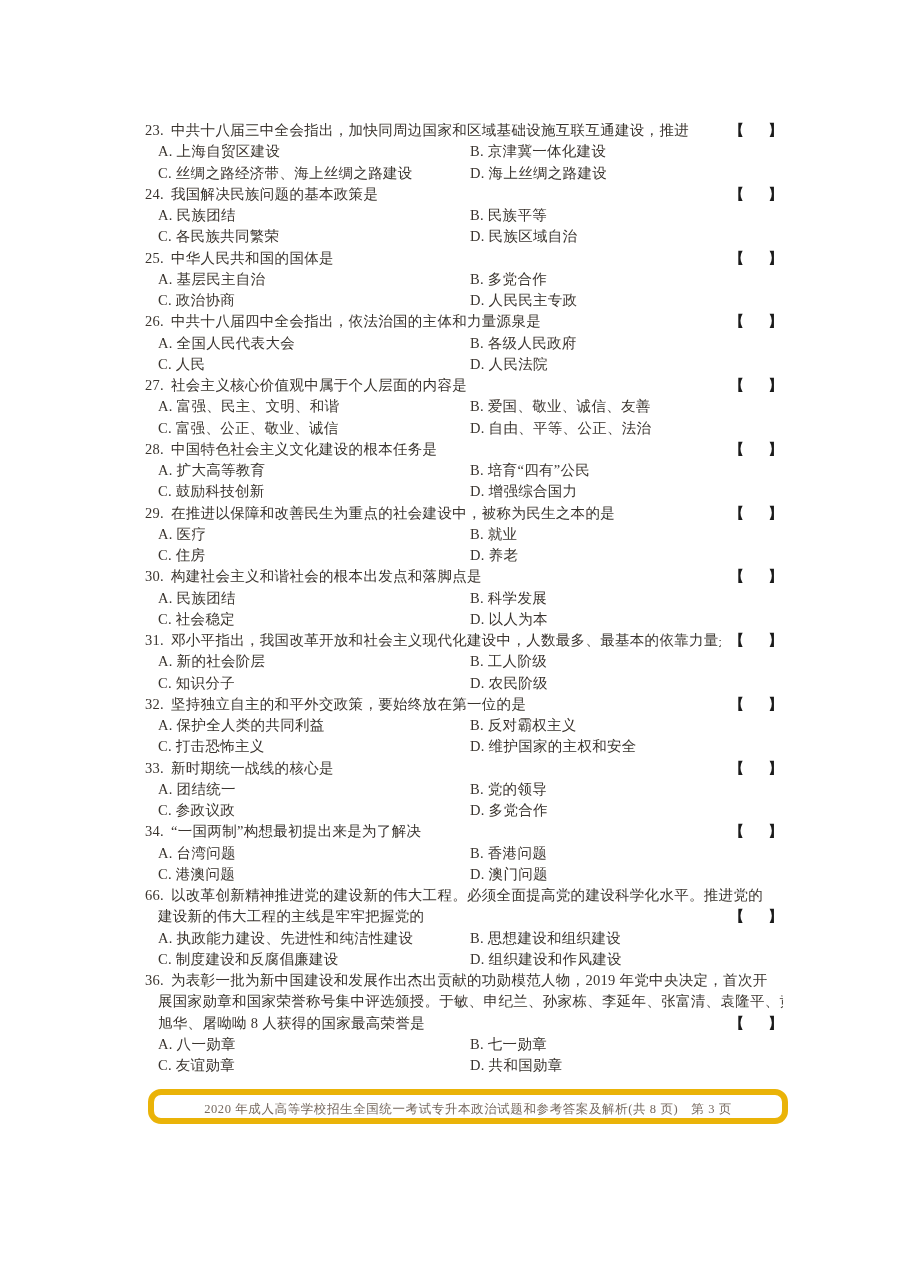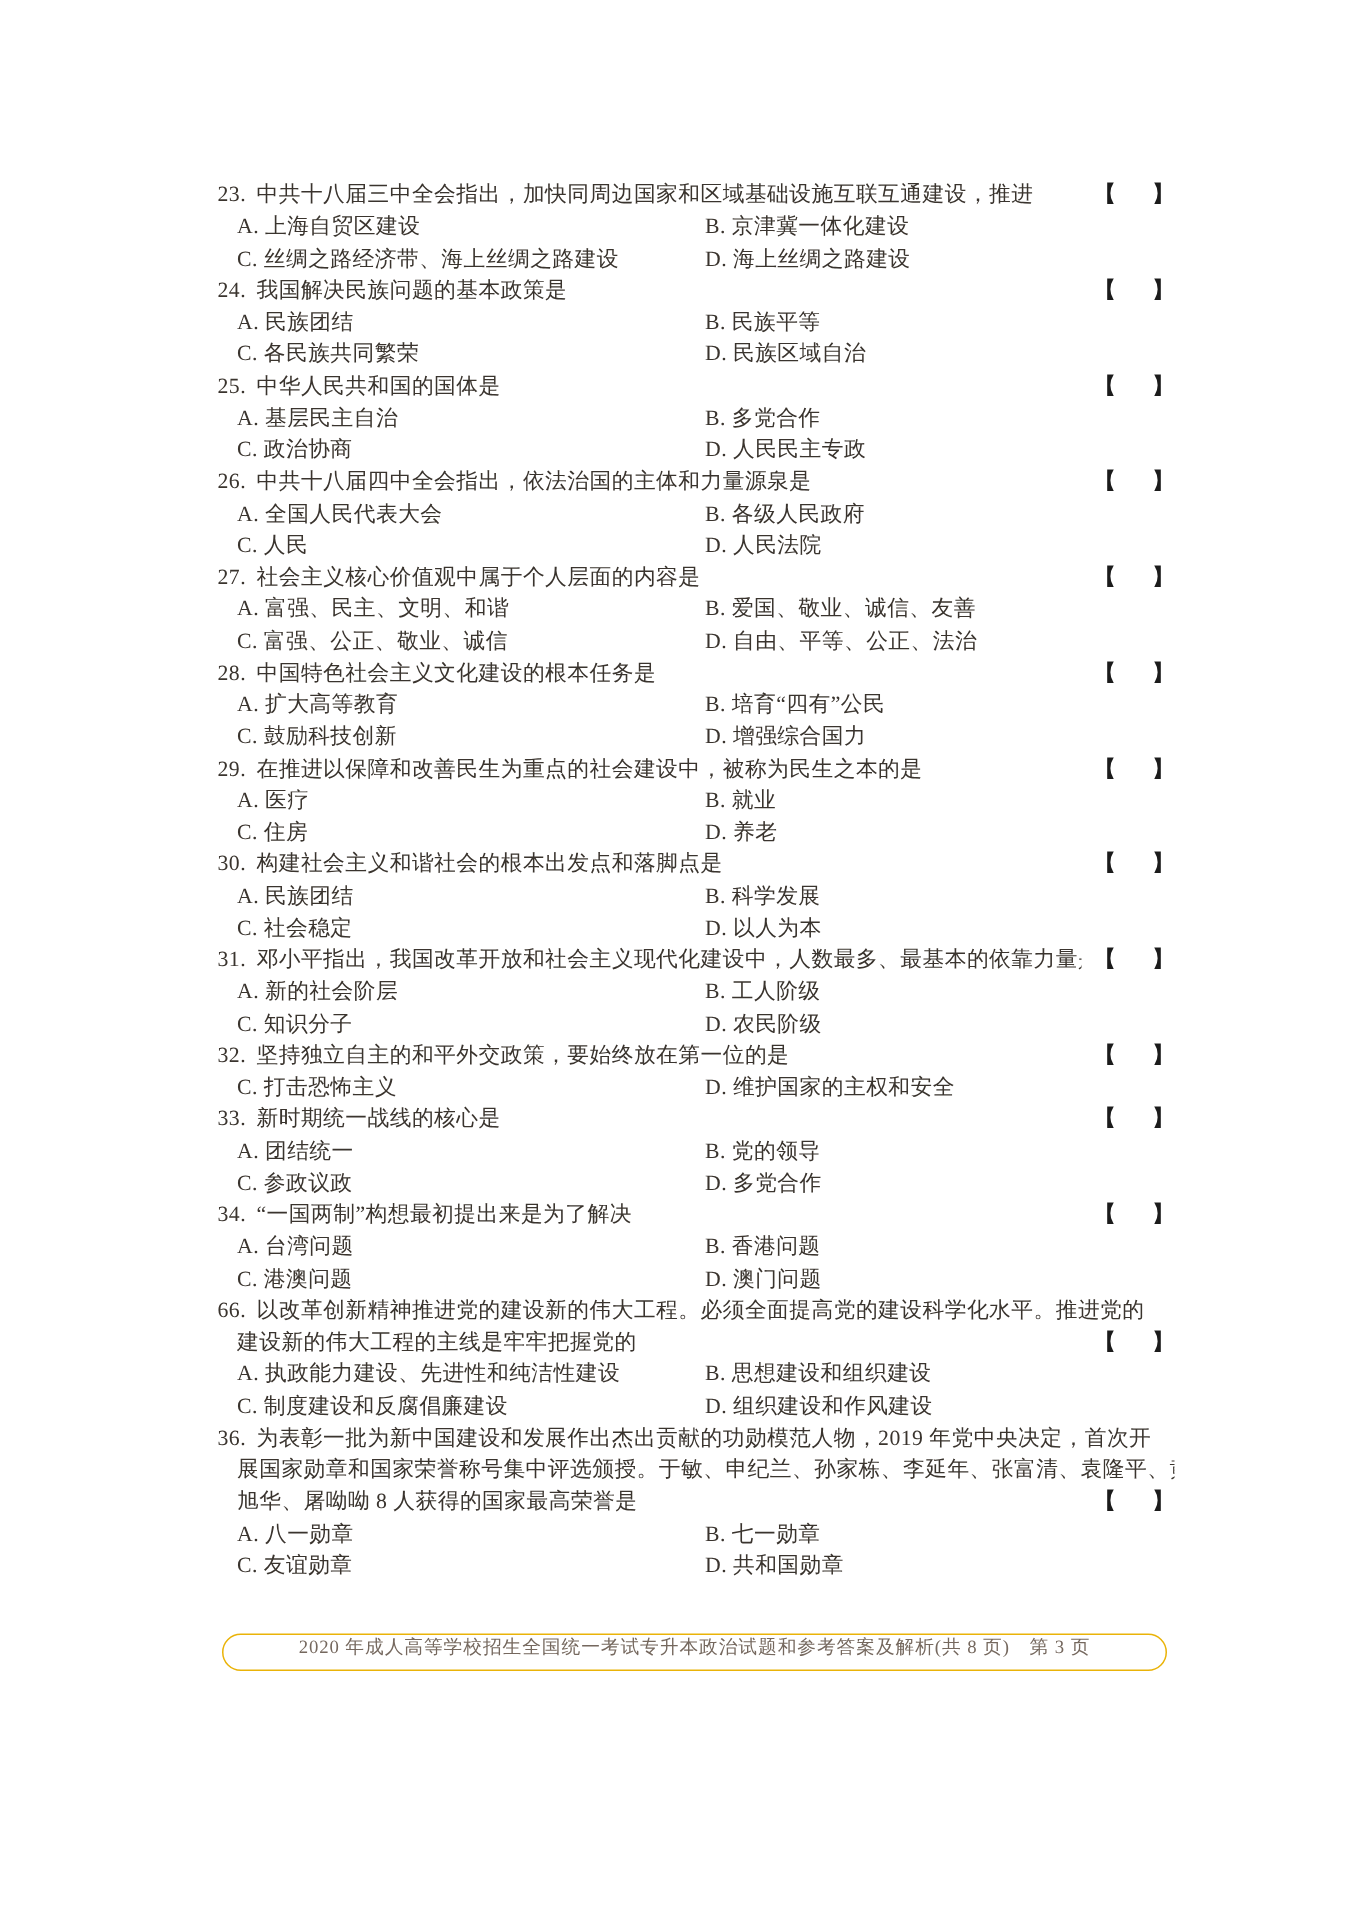--- a/index.html
+++ b/index.html
@@ -35,24 +35,24 @@
     color: #1b1b1b;
     flex: 0 0 auto;
   }
   .opt-row { display: flex; padding-left: 13px; white-space: nowrap; }
   .opt-left { flex: 0 0 312px; width: 312px; overflow: hidden; }
   .opt-right { flex: 1 1 auto; overflow: hidden; }
   .footer-box {
     position: absolute;
     left: 148px; top: 1089px;
     width: 628px; height: 23px;
-    border: 1px solid #eab308;
+    border: 6px solid #eab308;
     border-radius: 13px;
     display: flex;
-    align-items: flex-start;
+    align-items: flex-end;
     justify-content: center;
     background: #ffffff;
   }
   .footer-text {
     font-size: 12.5px;
     color: #75685e;
     letter-spacing: 0.6px;
     white-space: nowrap;
   }
 </style>
@@ -275,20 +275,24 @@
             <span class="q-num">32.</span>
             <span class="q-text">坚持独立自主的和平外交政策，要始终放在第一位的是</span>
             <span class="bracket">
               <span>【</span>
               <span>】</span>
             </span>
           </div>
         </div>
       <div class="opts">
         <div class="opt-row">
+          <span class="opt-left">A. 保护全人类的共同利益</span>
+          <span class="opt-right">B. 反对霸权主义</span>
+        </div>
+        <div class="opt-row">
           <span class="opt-left">C. 打击恐怖主义</span>
           <span class="opt-right">D. 维护国家的主权和安全</span>
         </div>
       </div>
     </div>
 
     <div class="q">
       <div class="q-lines">
           <div class="q-line">
             <span class="q-num">33.</span>

